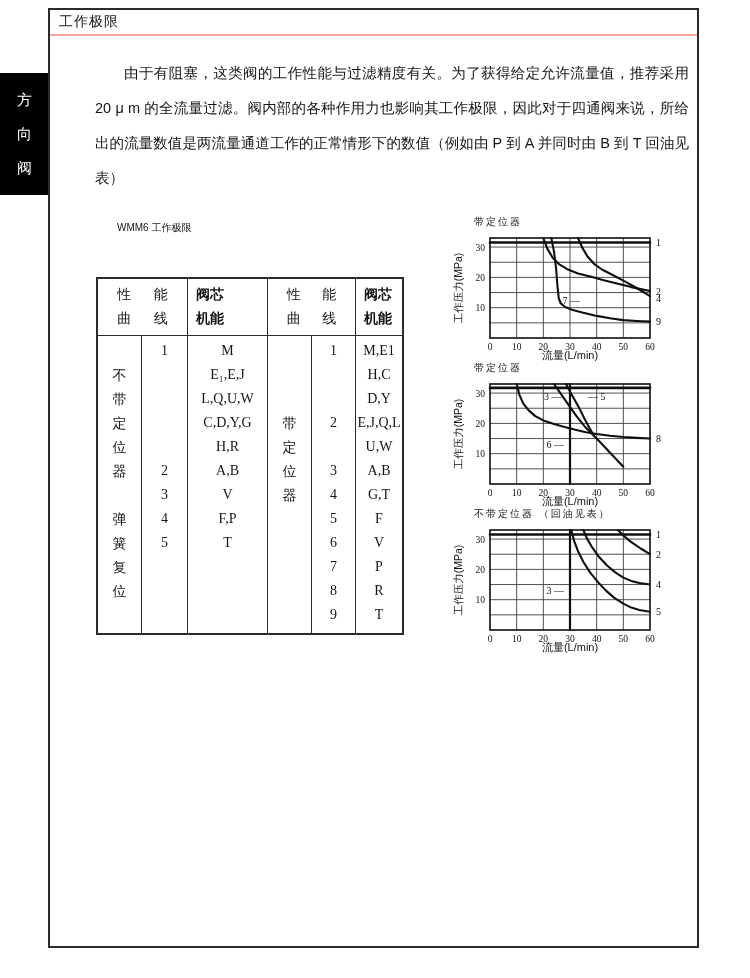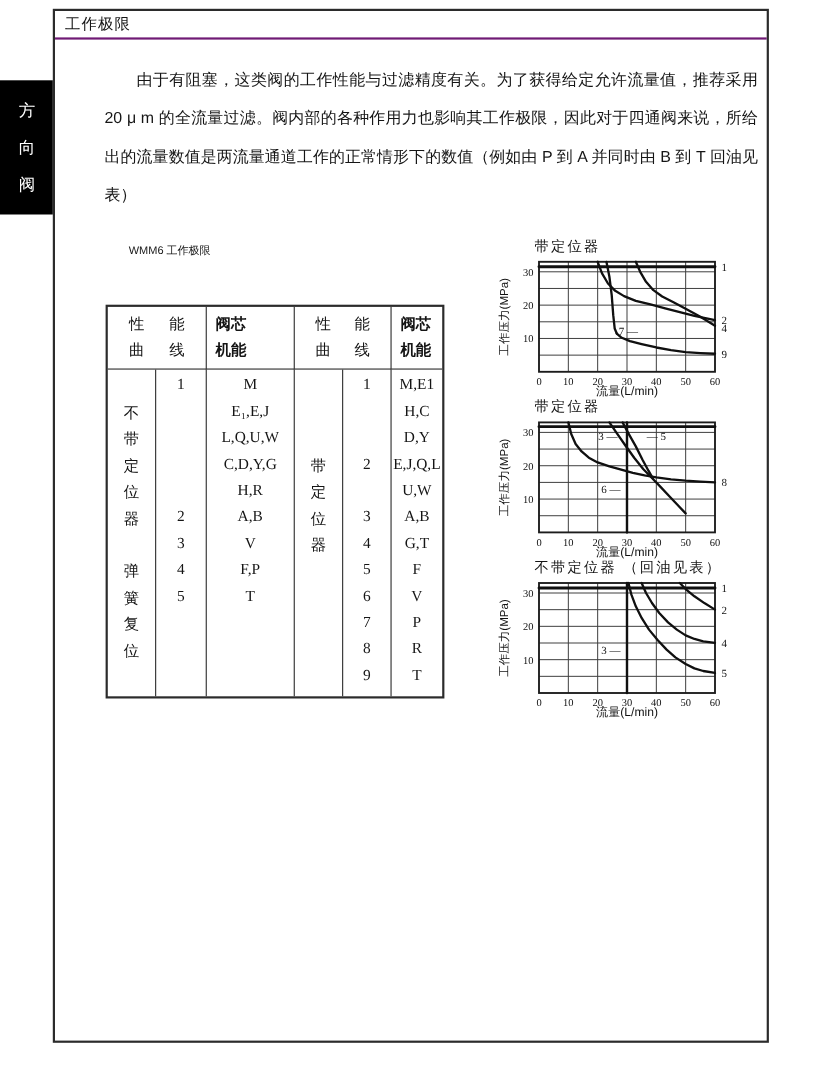--- a/index.html
+++ b/index.html
@@ -5,21 +5,21 @@
   html,body{margin:0;padding:0;}
   body{
     width:750px;height:978px;position:relative;background:#ffffff;
     font-family:"Liberation Sans",sans-serif;color:#151515;overflow:hidden;
   }
   .frame{
     position:absolute;left:48px;top:8px;width:651px;height:940px;
     border:2px solid #2b2b2b;box-sizing:border-box;background:#fff;
   }
   .header-strip{
-    height:24px;border-bottom:2px solid #701a75;display:flex;align-items:center;
+    height:24px;border-bottom:2px solid #fca5a5;display:flex;align-items:center;
     padding-left:9px;font-size:14px;letter-spacing:1px;
   }
   .side-tab{
     position:absolute;left:0;top:73px;width:49px;height:122px;background:#000;
     color:#fff;display:flex;flex-direction:column;align-items:center;
     justify-content:center;gap:15px;font-size:15px;
   }
   .intro{
     position:absolute;left:95px;top:56px;width:594px;
     font-size:14.5px;line-height:35px;text-align:justify;
@@ -34,21 +34,21 @@
   }
   .hcell{border-bottom:1.5px solid #2b2b2b;padding:3px 0 5px 0;font-family:"Liberation Sans",sans-serif;}
   .hline{height:24px;line-height:24px;display:flex;justify-content:space-around;padding:0 8px;}
   .hline.center{justify-content:flex-start;gap:0;font-weight:bold;}
   .col-r{border-right:1.2px solid #2b2b2b;}
   .bcell{padding:3px 0 6px 0;}
   .bcell.cn{font-family:"Liberation Sans",sans-serif;}
   .tline{height:24px;line-height:24px;text-align:center;white-space:nowrap;}
   .charts{position:absolute;left:452px;top:215px;}
   .chart-block{height:146px;}
-  .chart-title{margin-left:34px;font-size:13px;height:17px;letter-spacing:2px;white-space:nowrap;}
+  .chart-title{margin-left:22px;font-size:10px;height:17px;letter-spacing:2px;white-space:nowrap;}
   .chart-canvas{display:block;}
   .page-number{
     position:absolute;left:48px;top:978px;width:651px;text-align:left;
     font-size:13.5px;font-family:"Liberation Serif",serif;letter-spacing:2px;
   }
 </style>
 </head>
 <body>
 
 <div class="side-tab">

